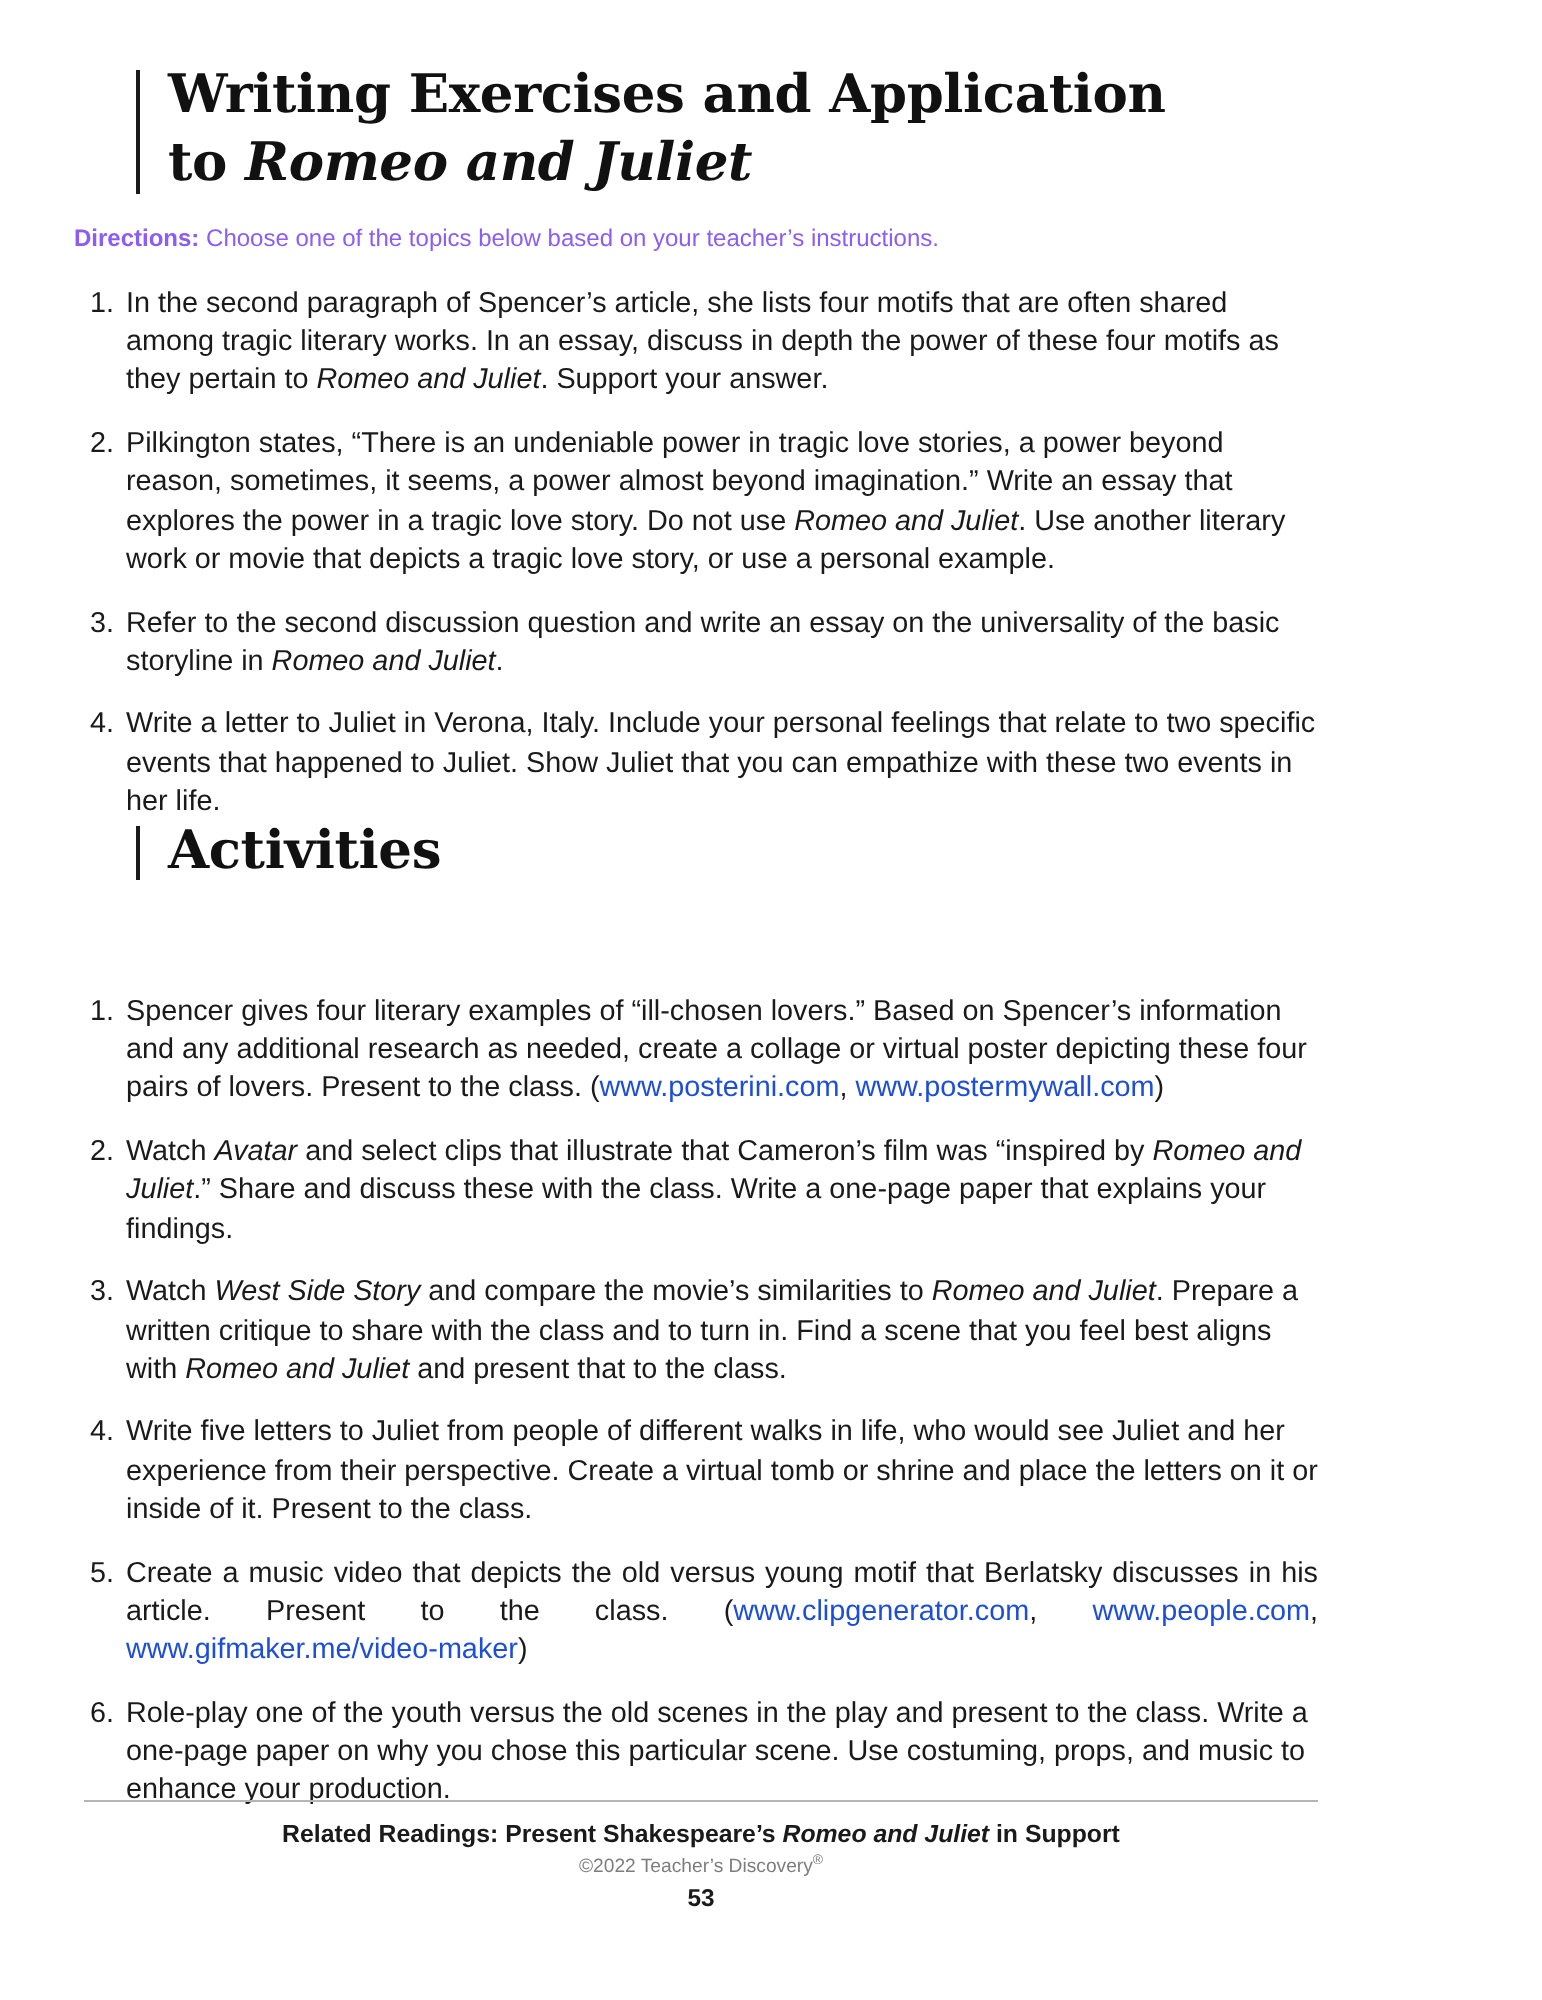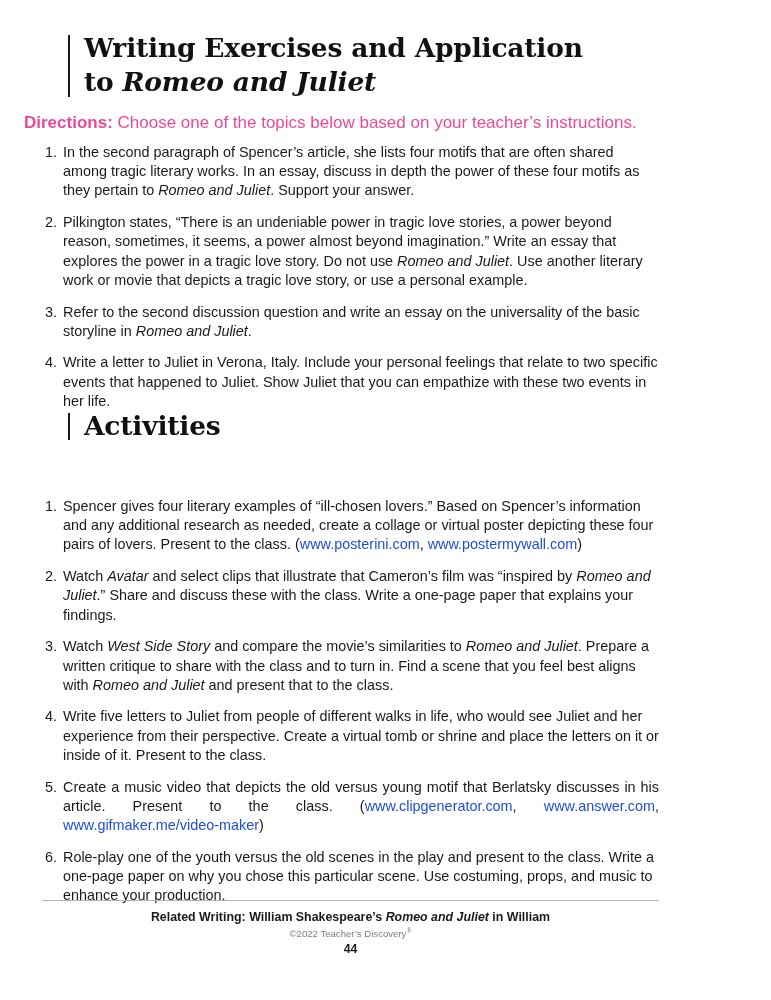--- a/index.html
+++ b/index.html
@@ -61,25 +61,25 @@
     color: #111111;
     margin: 0;
   }
 
   #title-block { position: absolute; left: 0; top: 31px; }
   #activities-block { position: absolute; left: 0; top: 409px; text-align: right; }
 
   
   .directions {
     position: absolute;
-    left: 24px;
+    left: 37px;
     width: 620px;
-    font-size: 17px;
+    font-size: 12px;
     line-height: 1.32;
-    color: #ec4899;
+    color: #8b5cf6;
   }
   .directions .lead {
     font-weight: bold;
   }
   #directions-1 { top: 112px; }
   #directions-2 { top: 470px; }
 
   ol.tasks {
     position: absolute;
     left: 42px;
@@ -181,28 +181,28 @@
     <div class="heading-rule"></div>
     <h2 class="section-title">Activities</h2>
   </div>
 
 
   <ol class="tasks" id="activities-list">
       <li><span class="num">1.</span><span>Spencer gives four literary examples of “ill-chosen lovers.” Based on Spencer’s information and any additional research as needed, create a collage or virtual poster depicting these four pairs of lovers. Present to the class. (</span><span class="url">www.posterini.com</span><span>, </span><span class="url">www.postermywall.com</span><span>)</span></li>
       <li><span class="num">2.</span><span>Watch </span><span class="ital">Avatar</span><span> and select clips that illustrate that Cameron’s film was “inspired by </span><span class="ital">Romeo and Juliet</span><span>.” Share and discuss these with the class. Write a one-page paper that explains your findings.</span></li>
       <li><span class="num">3.</span><span>Watch </span><span class="ital">West Side Story</span><span> and compare the movie’s similarities to </span><span class="ital">Romeo and Juliet</span><span>. Prepare a written critique to share with the class and to turn in. Find a scene that you feel best aligns with </span><span class="ital">Romeo and Juliet</span><span> and present that to the class.</span></li>
       <li><span class="num">4.</span><span>Write five letters to Juliet from people of different walks in life, who would see Juliet and her experience from their perspective. Create a virtual tomb or shrine and place the letters on it or inside of it. Present to the class.</span></li>
-      <li class="justify"><span class="num">5.</span><span>Create a music video that depicts the old versus young motif that Berlatsky discusses in his article. Present to the class. (</span><span class="url">www.clipgenerator.com</span><span>, </span><span class="url">www.answer.com</span><span>, </span><span class="url">www.gifmaker.me/video-maker</span><span>)</span></li>
+      <li class="justify"><span class="num">5.</span><span>Create a music video that depicts the old versus young motif that Berlatsky discusses in his article. Present to the class. (</span><span class="url">www.clipgenerator.com</span><span>, </span><span class="url">www.people.com</span><span>, </span><span class="url">www.gifmaker.me/video-maker</span><span>)</span></li>
       <li><span class="num">6.</span><span>Role-play one of the youth versus the old scenes in the play and present to the class. Write a one-page paper on why you chose this particular scene. Use costuming, props, and music to enhance your production.</span></li>
     </ol>
 
   <div class="footer">
     <div class="footer-rule"></div>
     <div class="footer-line1">
-      <span>Related Writing: William Shakespeare’s </span><span class="ital">Romeo and Juliet</span><span> in William</span>
+      <span>Related Readings: Present Shakespeare’s </span><span class="ital">Romeo and Juliet</span><span> in Support</span>
     </div>
     <div class="footer-line2">
       <span>©2022 Teacher’s Discovery</span><sup class="reg">®</sup>
     </div>
-    <div class="footer-pageno">44</div>
+    <div class="footer-pageno">53</div>
   </div>
 
 </div>
 
 </body></html>

